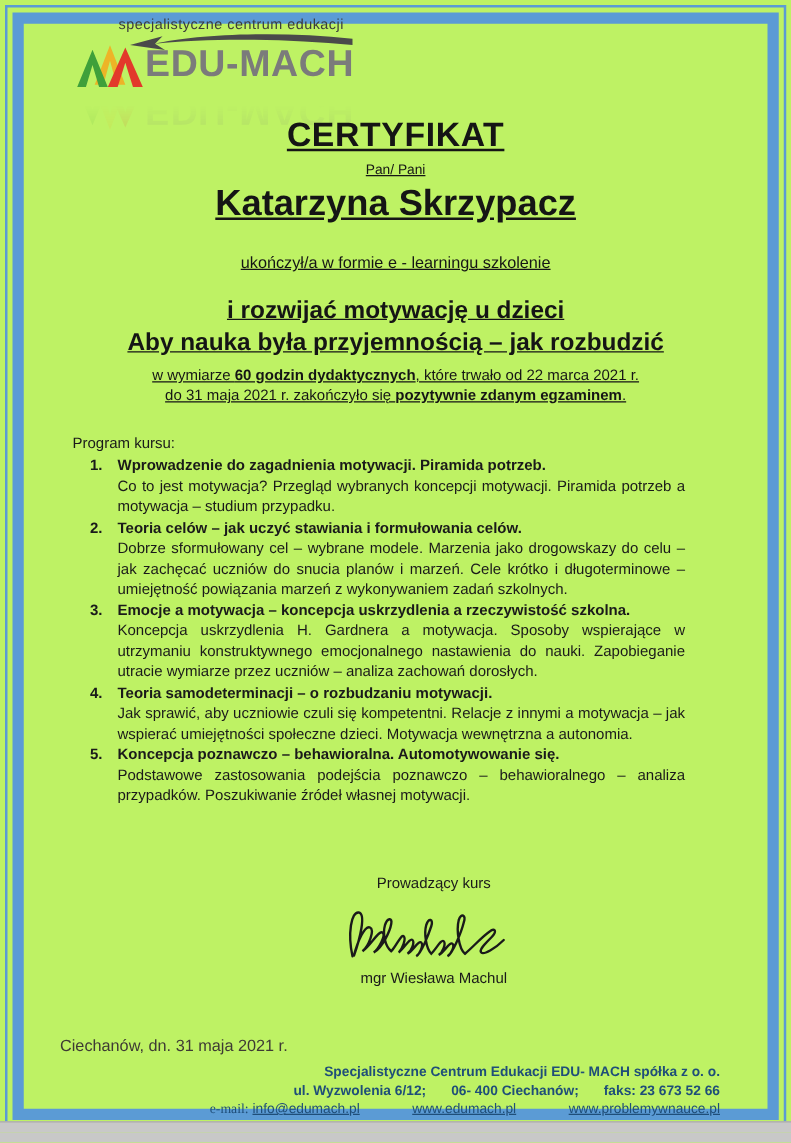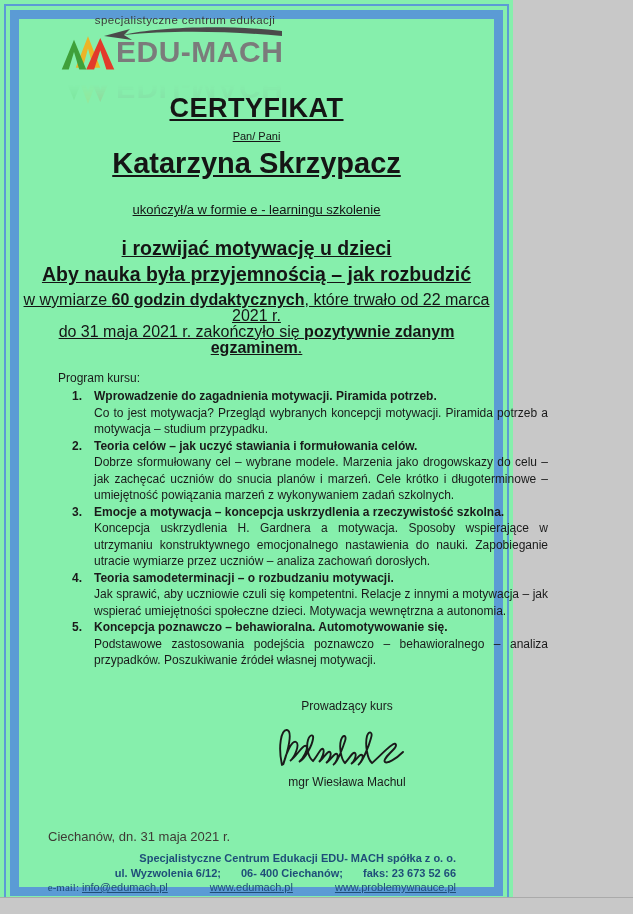--- a/index.html
+++ b/index.html
@@ -1,19 +1,19 @@
 <!DOCTYPE html>
 <html lang="pl"><head>
 <meta charset="utf-8">
 <style>
   html,body{margin:0;padding:0;}
   body{width:633px;height:914px;position:relative;overflow:hidden;
        font-family:"Liberation Sans", sans-serif;background:#c8c8c8;}
   #screen{position:absolute;inset:0;}
-  .page{position:absolute;left:0;top:0;width:513px;height:906px;background:#86efac;}
+  .page{position:absolute;left:0;top:0;width:633px;height:906px;background:#bef264;}
   .frame-outer{position:absolute;left:4px;top:4px;right:4px;bottom:4px;
                border:2px solid #5b9bd5;}
   .frame-inner{position:absolute;left:10px;top:10px;right:10px;bottom:10px;
                border:9px solid #5b9bd5;}
   .bottom-edge{position:absolute;left:0;bottom:0;width:633px;height:8px;background:#c8c8c8;border-top:1px solid #aaa;}
 
   
   .logo-block{position:absolute;left:60px;top:14px;width:230px;}
   .logo-tagline{font-size:11.5px;color:#3b3b3b;letter-spacing:.4px;text-align:center;margin-left:20px;}
   .logo-swoosh{position:absolute;left:40px;top:13px;width:186px;height:14px;}
@@ -24,25 +24,25 @@
       -webkit-mask-image:linear-gradient(to bottom,#000 0%,transparent 60%);
       mask-image:linear-gradient(to bottom,#000 0%,transparent 60%);}
 
   
   .c{position:absolute;left:19px;right:19px;text-align:center;color:#151515;text-decoration:underline;}
   .cert-heading{top:93px;font-size:27px;font-weight:bold;letter-spacing:.5px;}
   .salutation{top:130px;font-size:11px;}
   .recipient{top:147px;font-size:29px;font-weight:bold;}
   .completion{top:202px;font-size:13px;}
   .course-title{top:235px;font-size:19.5px;font-weight:bold;line-height:26px;}
-  .course-details{top:292px;font-size:16px;line-height:16px;}
+  .course-details{top:292px;font-size:12px;line-height:16px;}
 
   
   .program{position:absolute;left:58px;top:347px;width:490px;font-size:12px;color:#1a1a1a;}
-  .program-heading{margin-bottom:3px;margin-top:24px;}
+  .program-heading{margin-bottom:3px;}
   .p-item{display:flex;margin-left:14px;}
   .p-num{width:22px;flex:0 0 auto;font-weight:bold;line-height:16.5px;}
   .p-text{flex:1;line-height:16.5px;}
   .p-title{font-weight:bold;}
   .p-body{text-align:justify;}
 
   
   .sig-block{position:absolute;left:252px;top:699px;width:190px;text-align:center;font-size:12px;color:#1a1a1a;}
   .sig-svg{display:block;margin:6px auto 4px auto;}
 

